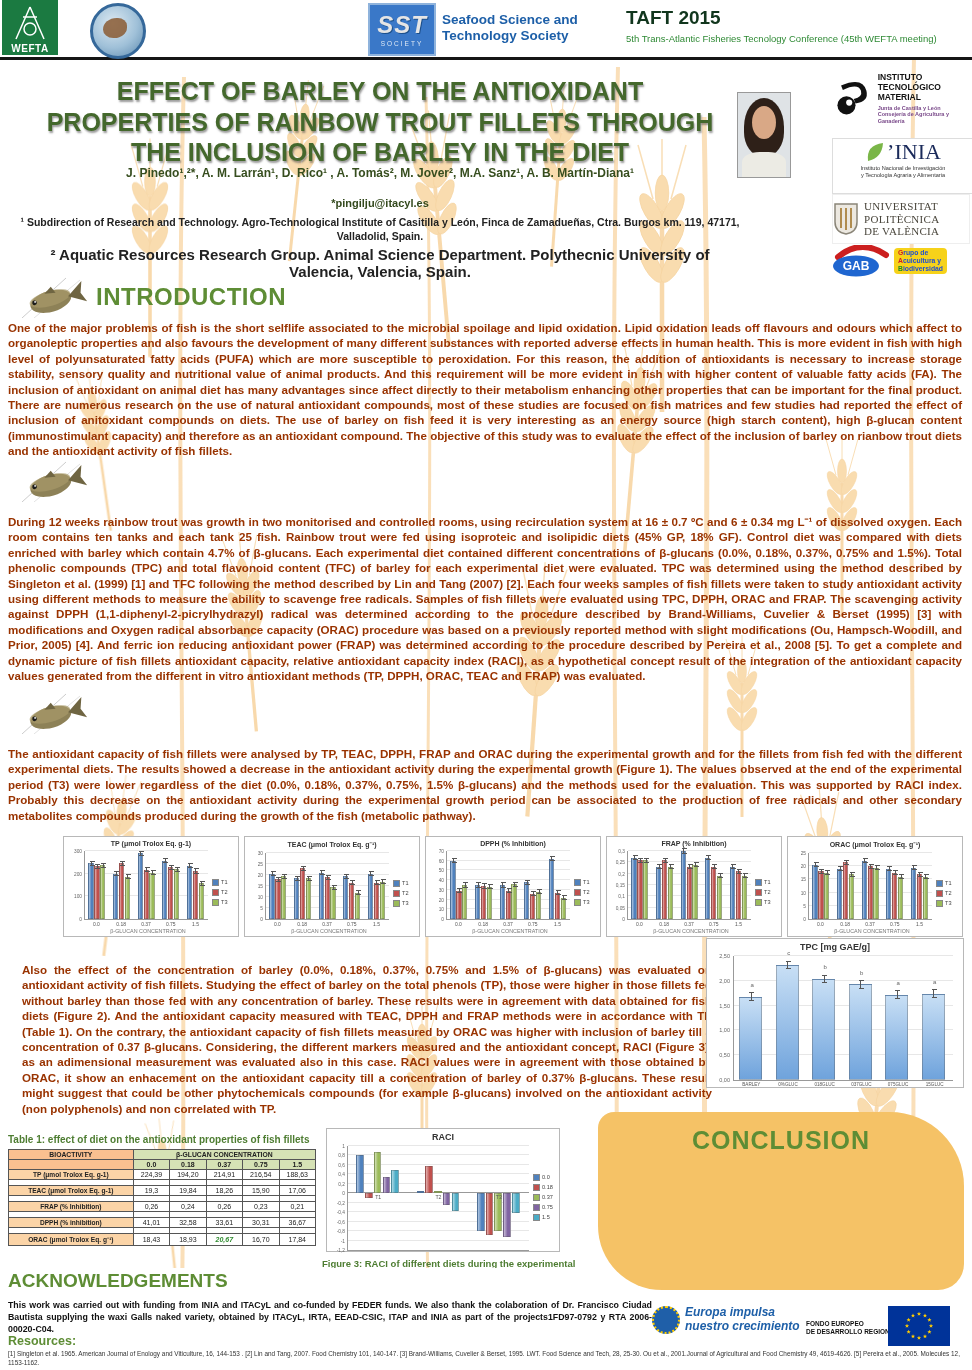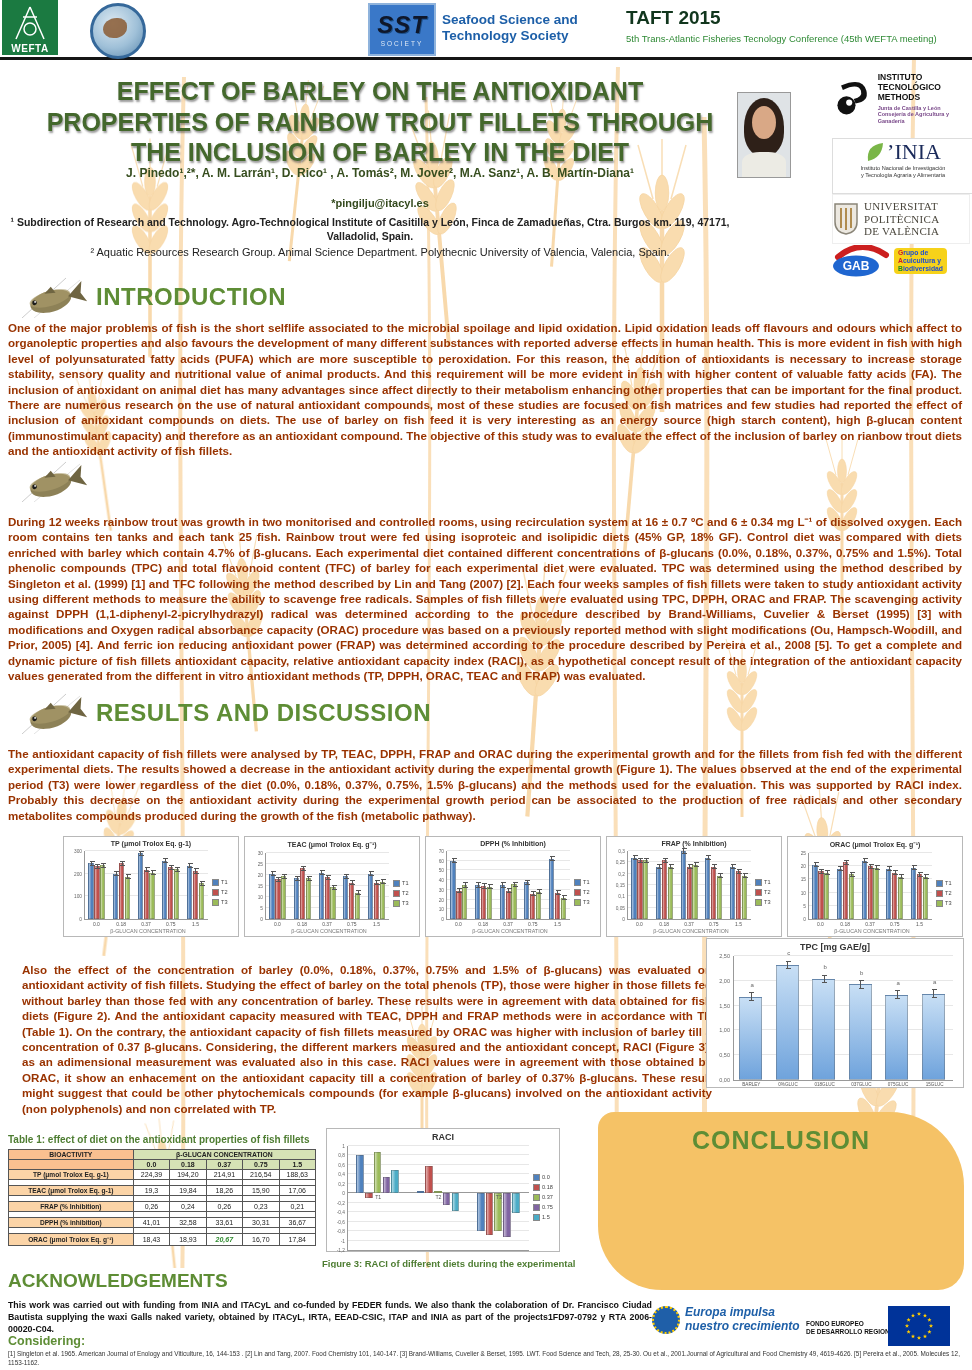--- a/index.html
+++ b/index.html
@@ -12,40 +12,40 @@
          display:flex;flex-direction:column;align-items:center;justify-content:flex-end;}
   .wefta-label{color:#fff;font-weight:bold;font-size:10px;letter-spacing:.5px;padding-bottom:1px;}
   .globe{position:absolute;left:90px;top:3px;width:50px;height:50px;border-radius:50%;
          border:3px solid #35689a;background:radial-gradient(circle at 40% 35%, #dce9f2, #9fc0d8 55%, #5b88ad);overflow:hidden;}
   .globe::after{content:"";position:absolute;left:10px;top:12px;width:24px;height:20px;background:#8a5a33;
          border-radius:60% 40% 55% 45%;opacity:.85;}
   .aftc-name{position:absolute;left:152px;top:7px;font-family:"Liberation Serif",serif;
          color:#4a7fa8;font-size:17px;line-height:1.25;}
   .sst-box{position:absolute;left:368px;top:3px;width:64px;height:49px;background:#3a78c8;
          border:2px solid #8fb3dc;display:flex;flex-direction:column;align-items:center;justify-content:center;}
-  .sst-acronym{color:#0f172a;font-weight:bold;font-style:italic;font-size:24px;line-height:1;
+  .sst-acronym{color:#e5e5e5;font-weight:bold;font-style:italic;font-size:24px;line-height:1;
          text-shadow:1px 1px 0 #1c4f8a;letter-spacing:1px;}
   .sst-society{color:#dfe9f5;font-size:6.5px;letter-spacing:2px;margin-top:3px;}
   .sst-name{position:absolute;left:442px;top:12px;color:#1d5fa8;font-weight:bold;font-size:13.5px;line-height:1.2;}
   .taft-title{position:absolute;left:626px;top:7px;color:#11361d;font-weight:bold;font-size:19px;}
   .taft-subtitle{position:absolute;left:626px;top:33px;color:#2f8a35;font-size:9.5px;width:330px;}
   
   .wheat-bg{position:absolute;left:0;top:57px;z-index:0;}
   
   .title{position:absolute;left:46px;top:76px;width:668px;text-align:center;z-index:2;
          color:#44682c;font-weight:bold;font-size:25px;line-height:1.22;
          text-shadow:1px 2px 2px rgba(70,70,70,.55);}
   .authors{position:absolute;left:46px;top:166px;width:668px;text-align:center;z-index:2;
          color:#374e1f;font-weight:bold;font-size:12px;}
   .email{position:absolute;left:46px;top:197px;width:668px;text-align:center;z-index:2;
          color:#33491d;font-weight:bold;font-size:11px;}
-  .affil1{position:absolute;left:10px;top:216px;width:720px;text-align:center;z-index:2;
+  .affil1{position:absolute;left:20px;top:216px;width:720px;text-align:center;z-index:2;
          color:#222;font-weight:bold;font-size:10.5px;line-height:1.3;}
   .affil2{position:absolute;left:20px;top:246px;width:720px;text-align:center;z-index:2;
-         color:#222;font-weight:normal;font-size:11px;}
+         color:#222;font-weight:bold;font-size:15px;}
   
   .photo{position:absolute;left:737px;top:92px;width:52px;height:84px;background:#dfe3e6;
          border:1px solid #999;overflow:hidden;z-index:2;}
   .ph-hair{position:absolute;left:6px;top:5px;width:40px;height:58px;background:#2e2018;border-radius:50% 50% 42% 42%;}
   .ph-face{position:absolute;left:14px;top:13px;width:24px;height:33px;background:#d9a886;border-radius:50%;}
   .ph-body{position:absolute;left:4px;bottom:0;width:44px;height:25px;background:#ecebe4;border-radius:40% 40% 0 0;}
   
   .logo-box{position:absolute;z-index:2;background:#fff;}
   .logo-itacyl{left:832px;top:66px;width:136px;height:66px;display:flex;gap:4px;align-items:center;background:transparent;}
   .ita-text{font-size:8.5px;font-weight:bold;color:#111;line-height:1.15;}
@@ -230,21 +230,21 @@
   <div class="logo-box logo-itacyl">
     <svg width="46" height="46" viewBox="0 0 46 46">
       <path d="M10 8 q24 -10 28 6 q3 12 -12 14 l-2 -5 q10 -2 8 -9 q-3 -9 -20 -1 z" fill="#111"></path>
       <circle cx="16" cy="30" r="10" fill="#111"></circle>
       <circle cx="19" cy="27" r="3.4" fill="#fff"></circle>
     </svg>
     <div>
       <div class="ita-text">
         <div>INSTITUTO</div>
         <div>TECNOLÓGICO</div>
-        <div>METHODS</div>
+        <div>MATERIAL</div>
       </div>
       <div class="ita-sub">
         <div>Junta de Castilla y León</div>
         <div>Consejería de Agricultura y Ganadería</div>
       </div>
     </div>
   </div>
 
   <div class="logo-box logo-inia">
     <div class="inia-row">
@@ -323,21 +323,20 @@
       <line x1="12" y1="42" x2="58" y2="4" stroke="#e2e2e2" stroke-width="1"></line>
       <g transform="rotate(-16 33 22)">
         <ellipse cx="28" cy="24" rx="21" ry="10.5" fill="#8d8157"></ellipse>
         <ellipse cx="28" cy="21" rx="21" ry="7.5" fill="#a89a6a" opacity="0.7"></ellipse>
         <polygon points="46,24 63,13 59,24 63,34" fill="#6f6542"></polygon>
         <path d="M24 15 L32 10 L35 17 Z" fill="#6f6542"></path>
         <circle cx="12" cy="21" r="2.3" fill="#1a1a1a"></circle>
         <circle cx="12.8" cy="20.3" r="0.9" fill="#fff"></circle>
       </g>
     </svg>
-    <h2>RESULTS AND DISCUSSION</h2>
   </div>
   <p class="brown" id="rd-text1">The antioxidant capacity of fish fillets were analysed by TP, TEAC, DPPH, FRAP and ORAC during the experimental growth and for the fillets from fish fed with the different experimental diets. The results showed a decrease in the antioxidant activity during the experimental growth (Figure 1). The values observed at the end of the experimental period (T3) were lower regardless of the diet (0.0%, 0.18%, 0.37%, 0.75%, 1.5% β-glucans) and the methods used for the evaluation. This was supported by RACI index. Probably this decrease on the antioxidant activity during the experimental growth period can be associated to the production of free radicals and other secondary metabolites compounds  produced during the growth  of the fish (metabolic pathway).</p>
 
   <div class="chart fig1" id="chart-tp">
       <div class="c-title">TP (μmol Trolox Eq. g-1)</div>
       <div class="c-body">
         <div class="c-col">
           <div class="plot">
             <div class="ytick" style="bottom: 0%;">0</div>
             <div class="gline" style="bottom: 33.3333%;"></div>
@@ -913,21 +912,21 @@
     </div>
   <div class="fig-cap" id="fig3-cap">Figure 3: RACI of different diets during the experimental period</div>
 
   <div class="conclusion">
     <h2>CONCLUSION</h2>
   </div>
 
   <div class="footer-band"></div>
   <h2 id="ack-head">ACKNOWLEDGEMENTS</h2>
   <p id="ack-text">This work was carried out with funding from INIA and ITACyL and co-funded by FEDER funds. We also thank the colaboration of Dr. Francisco Ciudad Bautista supplying the waxi Galls naked variety, obtained by ITACyL, IRTA, EEAD-CSIC, ITAP and INIA as part of the projects1FD97-0792 y RTA 2006-00020-C04.</p>
-  <h3 id="ref-head">Considering:</h3>
+  <h3 id="ref-head">Resources:</h3>
   <p id="ref-text">[1] Singleton et al. 1965. American Journal of Enology and Viticulture, 16, 144-153 . [2] Lin and Tang, 2007. Food Chemistry 101, 140-147. [3] Brand-Williams, Cuvelier &amp; Berset, 1995. LWT. Food Science and Tech, 28, 25-30. Ou et al., 2001.Journal of Agricultural and Food Chemistry 49, 4619-4626. [5] Pereira et al., 2005. Molecules 12, 1153-1162.</p>
 
   <div class="eu-program">
     <div class="eu-circle"></div>
     <div class="eu-program-text">
       <div>Europa impulsa</div>
       <div>nuestro crecimiento</div>
     </div>
   </div>
   <div class="feder">

